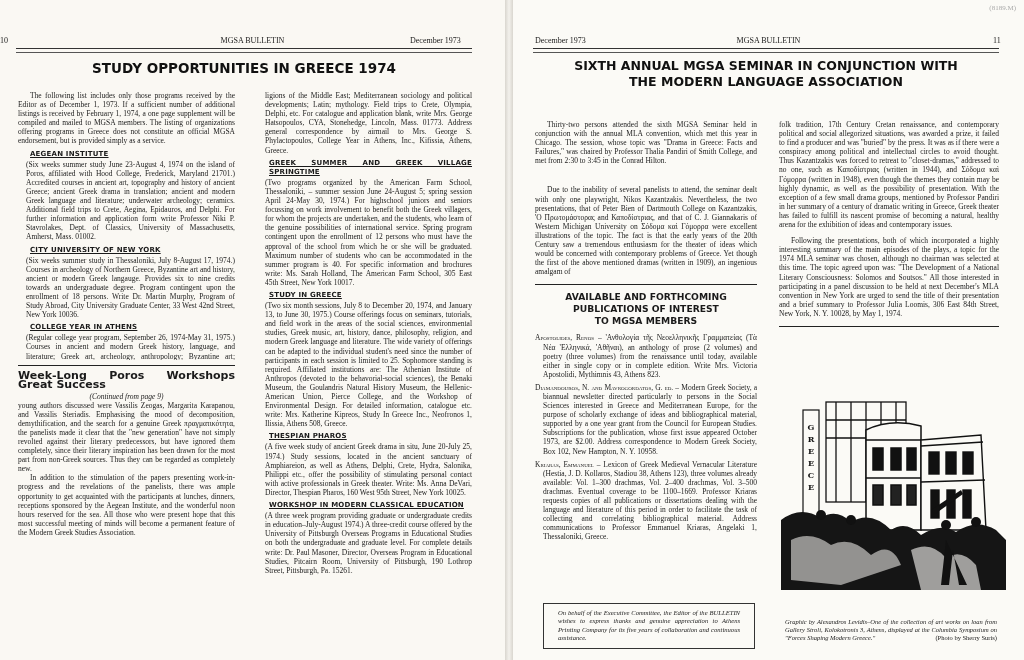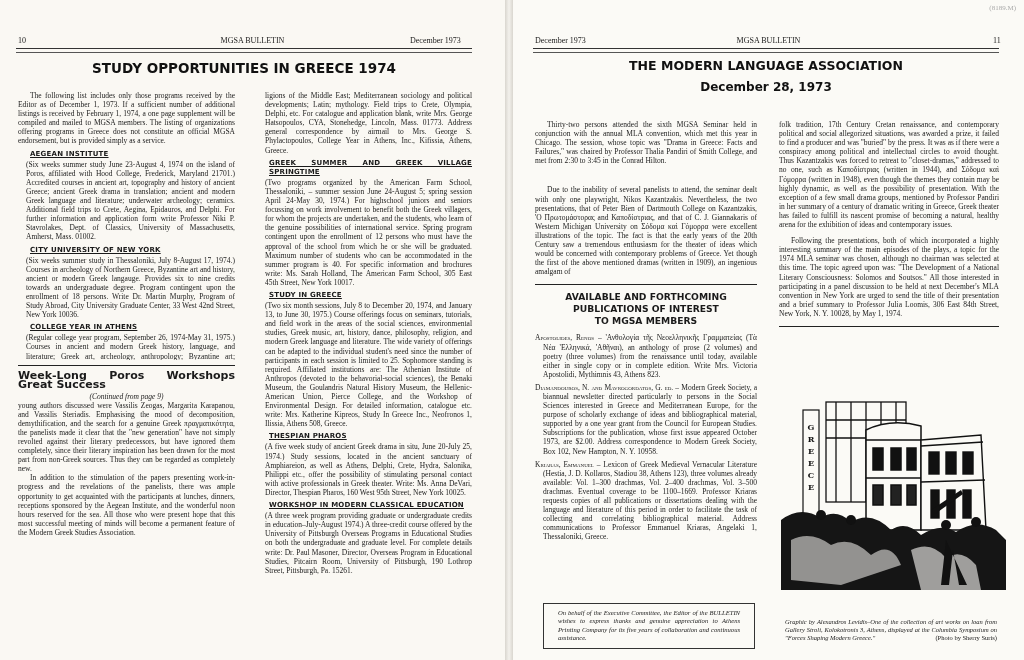--- a/index.html
+++ b/index.html
@@ -24,21 +24,21 @@
   .sc { font-variant:small-caps; }
   .boxnote { position:absolute; border:1.2px solid #333; font-style:italic; font-size:6.6px; line-height:8.4px; padding:5px 14px; text-align:justify; }
   .caption { position:absolute; font-style:italic; font-size:6.5px; line-height:8px; text-align:justify; }
   .stamp { position:absolute; right:8px; top:4px; font-size:7px; color:#aaa; }
   #artwork { position:absolute; left:781px; top:390px; width:225px; height:200px; }
 </style>
 </head>
 <body>
 
 <div class="page" id="page-left">
-  <span class="runhead pg" style="left:18px;text-align:center;">10</span>
+  <span class="runhead pg" style="left:0;text-align:center;">10</span>
   <span class="runhead title" style="left:0; width:505px; text-align:center;">MGSA BULLETIN</span>
   <span class="runhead pg" style="left:410px;">December 1973</span>
   <div class="rule" style="left:16px; top:48px; width:456px;"></div>
 
   <div class="h1" style="left:16px; top:60px; width:456px; font-size:13.5px;">STUDY OPPORTUNITIES IN GREECE 1974</div>
 
   <div class="col" style="left:18px; top:91px; width:217px;">
     <p class="indent">The following list includes only those programs received by the Editor as of December 1, 1973. If a sufficient number of additional listings is received by February 1, 1974, a one page supplement will be compiled and mailed to MGSA members. The listing of organizations offering programs in Greece does not constitute an official MGSA endorsement, but is provided simply as a service.</p>
     <div class="sec">AEGEAN INSTITUTE</div>
     <p class="entry">(Six weeks summer study June 23-August 4, 1974 on the island of Poros, affiliated with Hood College, Frederick, Maryland 21701.) Accredited courses in ancient art, topography and history of ancient Greece; ancient Greek drama in translation; ancient and modern Greek language and literature; underwater archeology; ceramics. Additional field trips to Crete, Aegina, Epidauros, and Delphi. For further information and application form write Professor Niki P. Stavrolakes, Dept. of Classics, University of Massachusetts, Amherst, Mass. 01002.</p>
@@ -69,22 +69,22 @@
 <div class="gutter"></div>
 
 <div class="page" id="page-right">
   <span class="stamp">(8189.M)</span>
   <span class="runhead pg" style="left:22px;">December 1973</span>
   <span class="runhead title" style="left:0; width:511px; text-align:center;">MGSA BULLETIN</span>
   <span class="runhead pg" style="left:480px;">11</span>
   <div class="rule" style="left:20px; top:48px; width:466px;"></div>
 
   <div class="h1" style="left:20px; top:58px; width:466px; font-size:12.5px; line-height:16px;">
+    <div>SIXTH ANNUAL MGSA SEMINAR IN CONJUNCTION WITH</div>
     <div>THE MODERN LANGUAGE ASSOCIATION</div>
-    <div style="font-size:12px; margin-top:5px;">December 28, 1973</div>
   </div>
 
   <div class="col" style="left:22px; top:120px; width:222px;">
     <p class="indent" style="margin-bottom:20px;">Thirty-two persons attended the sixth MGSA Seminar held in conjunction with the annual MLA convention, which met this year in Chicago. The session, whose topic was "Drama in Greece: Facts and Failures," was chaired by Professor Thalia Pandiri of Smith College, and met from 2:30 to 3:45 in the Conrad Hilton.</p>
     <p class="indent">Due to the inability of several panelists to attend, the seminar dealt with only one playwright, Nikos Kazantzakis. Nevertheless, the two presentations, that of Peter Bien of Dartmouth College on Kazantzakis, 'Ο Πρωτομάστορας and Καποδίστριας, and that of C. J. Giannakaris of Western Michigan University on Σόδομα καὶ Γόμορρα were excellent illustrations of the topic. The fact is that the early years of the 20th Century saw a tremendous enthusiasm for the theater of ideas which would be concerned with contemporary problems of Greece. Yet though the first of the above mentioned dramas (written in 1909), an ingenious amalgam of</p>
     <div class="hrule" style="margin-top:8px;"></div>
     <div class="pubh">
       <div>AVAILABLE AND FORTHCOMING</div>
       <div>PUBLICATIONS OF INTEREST</div>
       <div>TO MGSA MEMBERS</div>

